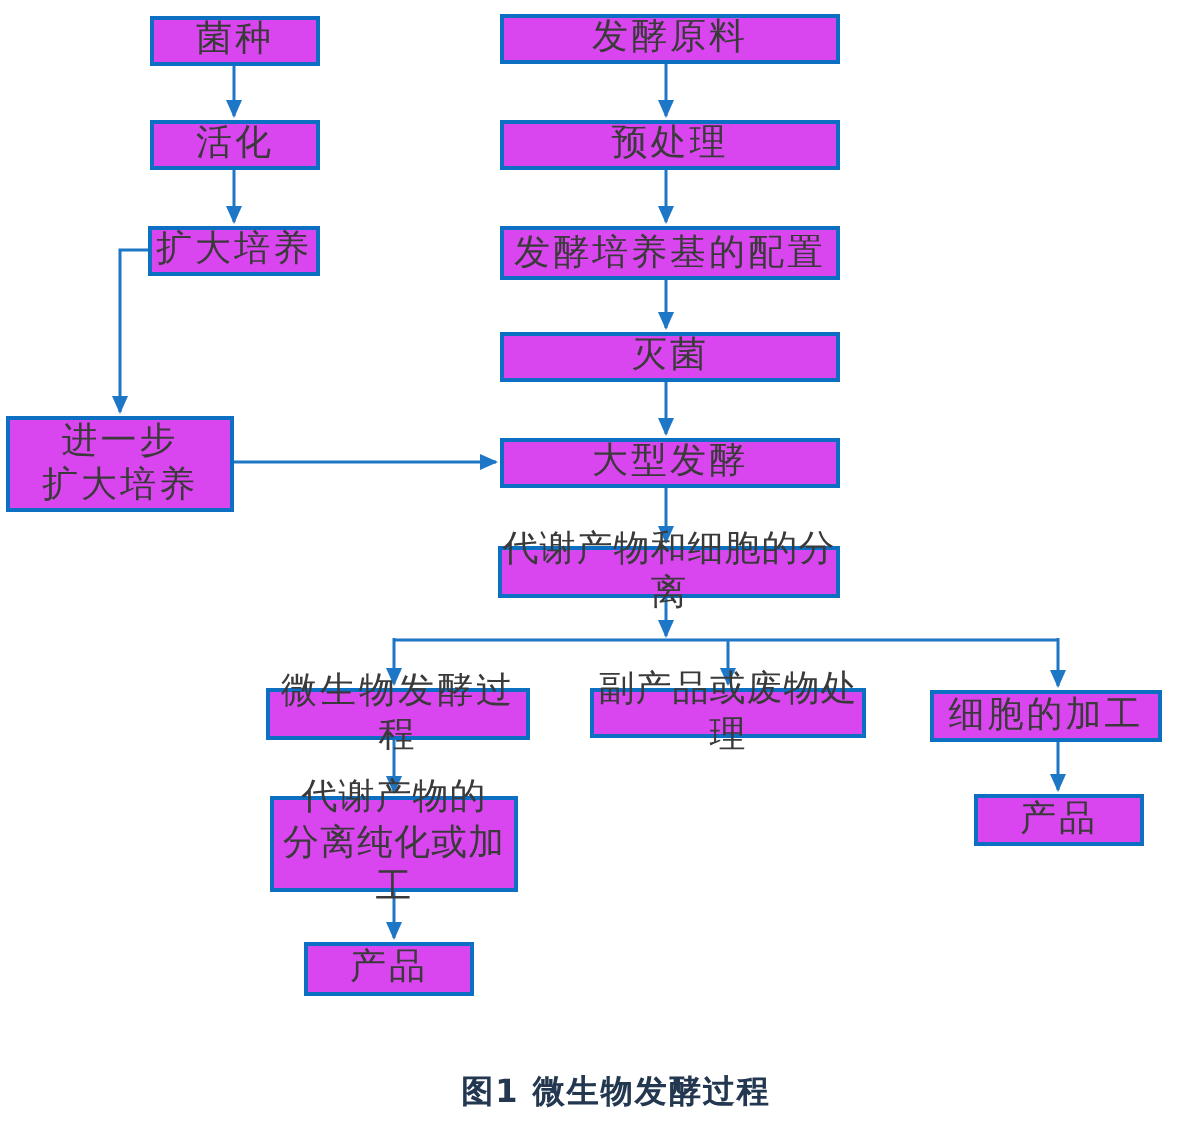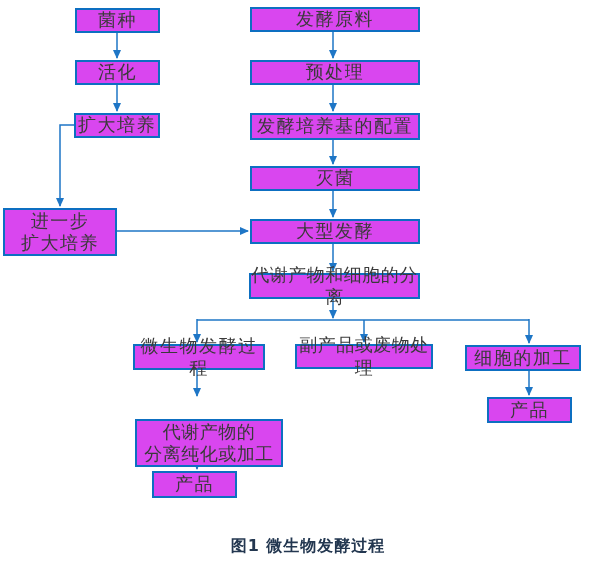--- a/index.html
+++ b/index.html
@@ -94,19 +94,19 @@
   <div class="flow-box" style="left:250px; top:60px; width:170px; height:25px;">预处理</div>
   <div class="flow-box" style="left:250px; top:113px; width:170px; height:27px;font-family:Liberation Serif, serif;">发酵培养基的配置</div>
   <div class="flow-box" style="left:250px; top:166px; width:170px; height:25px;">灭菌</div>
   <div class="flow-box" style="left:250px; top:219px; width:170px; height:25px;text-align:center;">大型发酵</div>
   <div class="flow-box tight" style="left:249px; top:273px; width:171px; height:26px;">代谢产物和细胞的分离</div>
 
   <div class="flow-box" style="left:133px; top:344px; width:132px; height:26px;">微生物发酵过程</div>
   <div class="flow-box tight" style="left:295px; top:344px; width:138px; height:25px;">副产品或废物处理</div>
   <div class="flow-box" style="left:465px; top:345px; width:116px; height:26px;">细胞的加工</div>
 
-  <div class="flow-box tight" style="left:135px; top:398px; width:148px; height:48px;margin-top:21px;">代谢产物的
+  <div class="flow-box tight" style="left:135px; top:398px; width:124px; height:48px;">代谢产物的
 分离纯化或加工</div>
   <div class="flow-box" style="left:152px; top:471px; width:85px; height:27px;">产品</div>
   <div class="flow-box" style="left:487px; top:397px; width:85px; height:26px;">产品</div>
 
   <div class="caption">图1 微生物发酵过程</div>
 </div>
 
 </body></html>

